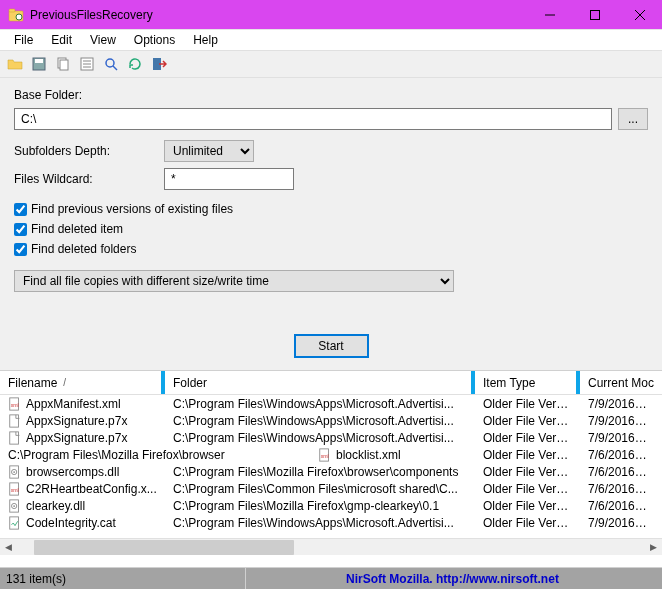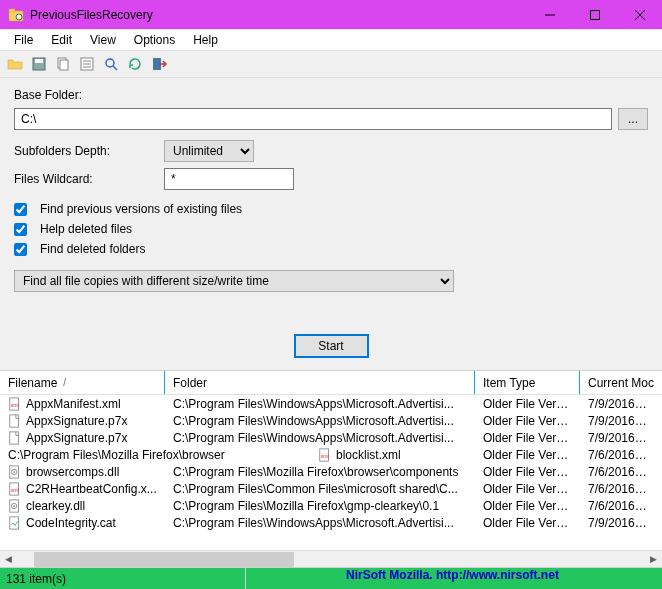--- a/index.html
+++ b/index.html
@@ -15,48 +15,48 @@
 .toolbar { height: 28px; background: #f0f0f0; border-top: 1px solid #e0e0e0; border-bottom: 1px solid #e0e0e0; display: flex; align-items: center; padding: 0 6px; gap: 6px; }
 .toolbar .tool-btn { width: 18px; height: 18px; display: flex; align-items: center; justify-content: center; }
 .main { background: #f0f0f0; padding: 10px 14px 8px 14px; display: flex; flex-direction: column; }
 .field-row { display: flex; align-items: center; margin-bottom: 6px; }
 .label { width: 150px; font-size: 12px; color: #000; }
 .base-folder-row { display: flex; gap: 6px; margin-bottom: 10px; }
 .base-folder-input { flex: 1; height: 22px; border: 1px solid #7a7a7a; background: #fff; padding: 0 6px; font-size: 12px; }
 .browse-btn { width: 30px; height: 22px; border: 1px solid #adadad; background: #e1e1e1; font-size: 12px; display: flex; align-items: center; justify-content: center; }
 .select-box { height: 22px; border: 1px solid #adadad; background: #e1e1e1; padding: 0 4px; font-size: 12px; min-width: 90px; }
 .text-input { height: 22px; border: 1px solid #7a7a7a; background: #fff; padding: 0 6px; font-size: 12px; width: 130px; }
-.check-row { display: flex; align-items: center; margin-bottom: 6px; gap: 13px; }
+.check-row { display: flex; align-items: center; margin-bottom: 6px; gap: 4px; }
 .check-row input { width: 13px; height: 13px; accent-color: #0078d7;}
 .check-row label { font-size: 12px; }
 .find-mode { margin-top: 8px; }
 .find-mode select { width: 440px; height: 22px; border: 1px solid #adadad; background: #e1e1e1; padding: 0 4px; font-size: 12px; }
 .start-row { display: flex; justify-content: center; margin-top: 42px; margin-bottom: 4px; }
 .start-btn { width: 75px; height: 24px; border: 2px solid #0078d7; background: #e1e1e1; font-size: 12px; }
 .table-wrap { flex: 1; border-top: 1px solid #d0d0d0; background: #fff; overflow: hidden; display: flex; flex-direction: column; }
 .table-header { display: flex; background: #fff; border-bottom: 1px solid #e0e0e0; height: 24px; align-items: center; }
-.th { padding: 0 8px; font-size: 12px; border-right: 1px solid #0ea5e9; height: 100%; display: flex; align-items: center; overflow: hidden; white-space: nowrap; }
+.th { padding: 0 8px; font-size: 12px; border-right: 4px solid #0ea5e9; height: 100%; display: flex; align-items: center; overflow: hidden; white-space: nowrap; }
 .th.c0 { width: 165px; }
 .th.c1 { width: 310px; }
 .th.c2 { width: 105px; }
 .th.c3 { width: 75px; border-right: none;}
 .sort-mark { margin-left: 6px; font-size: 10px; color: #666; }
 .table-body { flex: 1; overflow-y: auto; overflow-x: hidden; }
 .tr { display: flex; height: 17px; align-items: center; }
 .td { padding: 0 8px; font-size: 12px; white-space: nowrap; overflow: hidden; text-overflow: ellipsis; }
 .td.c0 { width: 165px; display: flex; align-items: center; gap: 4px; }
 .td.c1 { width: 310px; }
 .td.c2 { width: 105px; }
 .td.c3 { width: 75px; }
 .file-ic { width: 14px; height: 14px; flex-shrink: 0; }
 .hscroll { height: 17px; background: #f0f0f0; border-top: 1px solid #e0e0e0; display: flex; align-items: center; }
 .hscroll .bar { height: 15px; width: 260px; background: #cdcdcd; margin-left: 17px; border-radius: 1px;}
 .hscroll .arrow-l, .hscroll .arrow-r { width: 17px; height: 17px; display: flex; align-items: center; justify-content: center; color: #606060; font-size: 9px;}
 .hscroll .arrow-r { margin-left: auto; }
-.statusbar { height: 22px; background: #22c55e; border-top: 1px solid #d0d0d0; display: flex; padding: 0 6px; font-size: 12px; }
+.statusbar { height: 22px; background: #a3a3a3; border-top: 1px solid #d0d0d0; display: flex; align-items: center; padding: 0 6px; font-size: 12px; margin-top: 12px; }
 .statusbar .cell1 { width: 240px; border-right: 1px solid #d0d0d0; height: 100%; display: flex; align-items: center; }
 .statusbar .cell2 { flex: 1; padding-left: 100px; color: #0000cc; font-weight: bold; }
 .folder-ic { fill:#f8d060; stroke:#c9a227; stroke-width:.5;}
 </style>
 </head>
 <body>
 
 <div class="titlebar">
   <svg class="app-icon" viewBox="0 0 16 16">
       <rect class="folder-ic" x="1" y="4" width="14" height="10" rx="1"></rect>
@@ -154,21 +154,21 @@
     <div class="label">Files Wildcard:</div>
     <input class="text-input" value="*" style="">
   </div>
   <div style="height:6px"></div>
   <div class="check-row">
     <input type="checkbox" checked="" style="">
     <label>Find previous versions of existing files</label>
   </div>
   <div class="check-row">
     <input type="checkbox" checked="" style="">
-    <label>Help deleted files</label>
+    <label>Find deleted item</label>
   </div>
   <div class="check-row">
     <input type="checkbox" checked="" style="">
     <label>Find deleted folders</label>
   </div>
   <div class="find-mode">
     <select><option>Find all file copies with different size/write time</option></select>
   </div>
   <div class="start-row">
     <button class="start-btn">Start</button>

